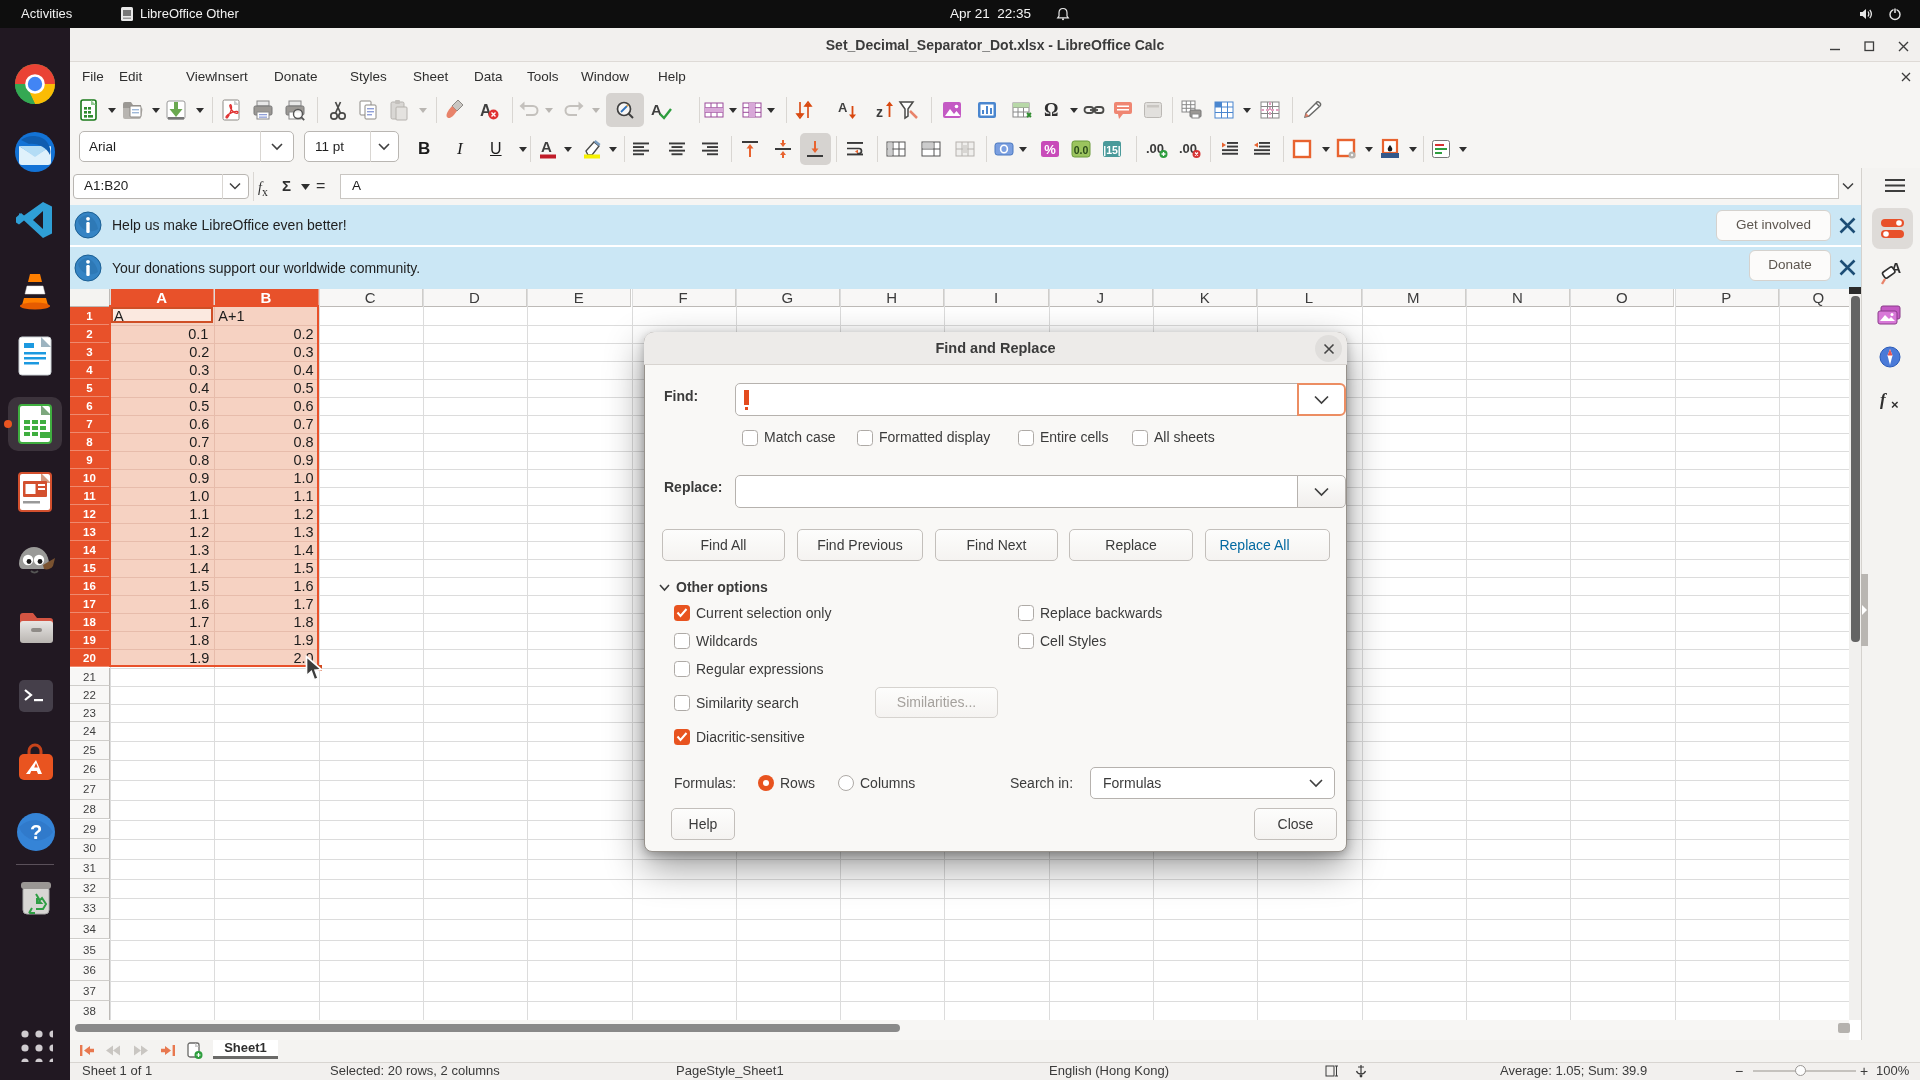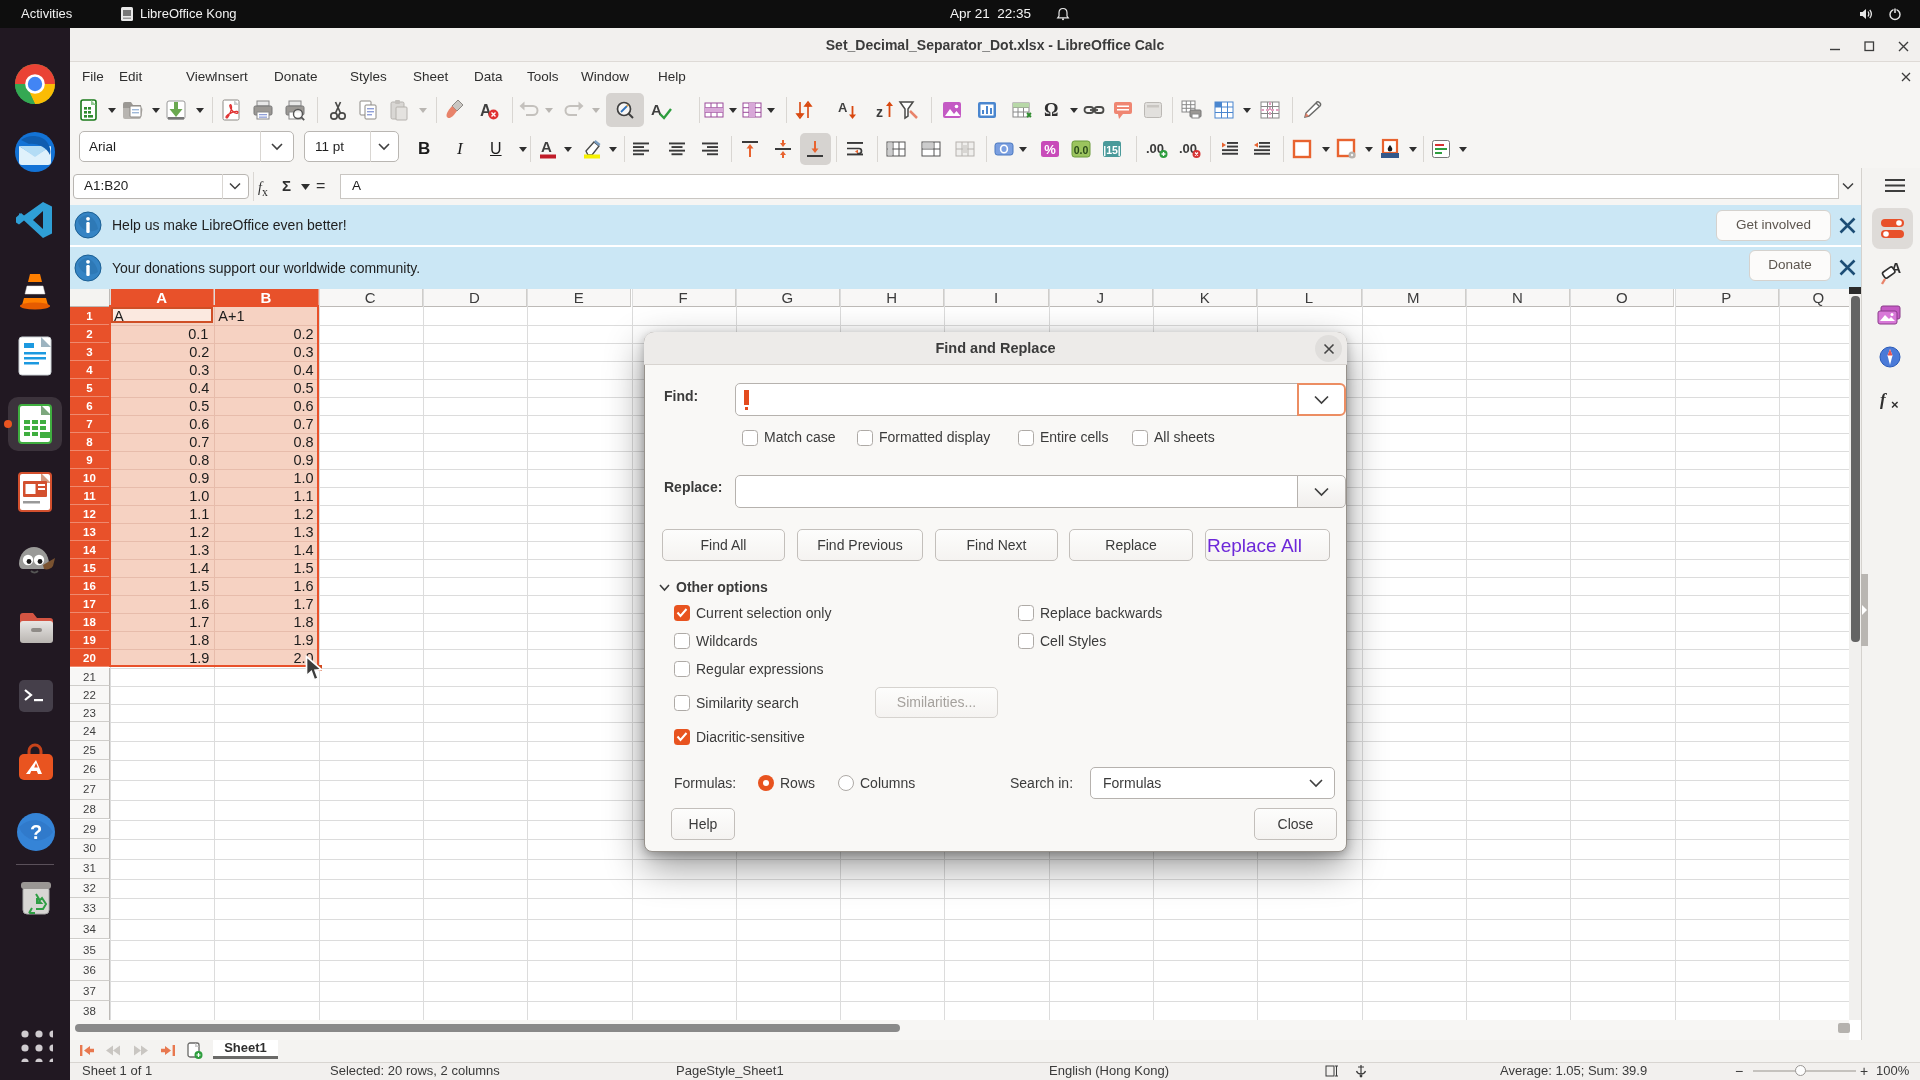--- a/index.html
+++ b/index.html
@@ -8,21 +8,21 @@
 .ch{position:absolute;font-size:15px;text-align:center;border-right:1px solid #cfcdca;border-bottom:1px solid #bdbab7}
 .cv{position:absolute;font-size:14.5px;color:#1c1c1c;text-align:right}
 </style></head><body>
 <div style="position:absolute;left:0px;top:0px;width:1920px;height:28px;background:#0e0e0e;"></div>
 <div style="position:absolute;left:21px;top:4.0px;height:20px;line-height:20px;font-size:13px;color:#f2f2f2;font-weight:400;white-space:nowrap;">Activities</div>
 <svg style="position:absolute;left:120px;top:7px" width="14" height="14" viewBox="0 0 14 14">
     <rect x="1" y="0" width="12" height="14" rx="1.5" fill="#e8e8e8"></rect>
     <rect x="3" y="3" width="8" height="6" fill="#777"></rect>
     <rect x="3" y="10.5" width="8" height="1.5" fill="#999"></rect>
   </svg>
-<div style="position:absolute;left:140px;top:4.0px;height:20px;line-height:20px;font-size:13px;color:#f2f2f2;font-weight:400;white-space:nowrap;">LibreOffice Kong</div>
+<div style="position:absolute;left:140px;top:4.0px;height:20px;line-height:20px;font-size:13px;color:#f2f2f2;font-weight:400;white-space:nowrap;">LibreOffice Other</div>
 <div style="position:absolute;left:950px;top:4.0px;height:20px;line-height:20px;font-size:13.5px;color:#f5f5f5;font-weight:400;white-space:nowrap;">Apr 21&nbsp;&nbsp;22:35</div>
 <svg style="position:absolute;left:1056px;top:7px" width="14" height="14" viewBox="0 0 14 14">
     <path d="M7 1.5c-2.5 0-4 1.8-4 4.2V9l-1.3 1.8h10.6L11 9V5.7c0-2.4-1.5-4.2-4-4.2z" fill="none" stroke="#e6e6e6" stroke-width="1.2"></path>
     <circle cx="7" cy="12.3" r="1" fill="#e6e6e6"></circle>
   </svg>
 <svg style="position:absolute;left:1858px;top:7px" width="15" height="14" viewBox="0 0 15 14">
     <path d="M2 5h2.5L8 2v10L4.5 9H2z" fill="#e6e6e6"></path>
     <path d="M10 4.5a4.5 4.5 0 010 5M11.8 2.8a7 7 0 010 8.4" stroke="#e6e6e6" stroke-width="1.3" fill="none"></path>
   </svg>
 <svg style="position:absolute;left:1888px;top:7px" width="14" height="14" viewBox="0 0 14 14">
@@ -894,21 +894,21 @@
   </svg>
 <div style="position:absolute;left:662px;top:529px;width:123px;height:32px;background:linear-gradient(#fdfdfc,#f5f3f1);border:1px solid #c3bfbb;border-radius:5px;"></div>
 <div style="position:absolute;left:662px;top:534.5px;height:21px;line-height:21px;width:123px;text-align:center;font-size:14px;color:#3b3b3b;font-weight:400;white-space:nowrap;">Find All</div>
 <div style="position:absolute;left:797px;top:529px;width:126px;height:32px;background:linear-gradient(#fdfdfc,#f5f3f1);border:1px solid #c3bfbb;border-radius:5px;"></div>
 <div style="position:absolute;left:797px;top:534.5px;height:21px;line-height:21px;width:126px;text-align:center;font-size:14px;color:#3b3b3b;font-weight:400;white-space:nowrap;">Find Previous</div>
 <div style="position:absolute;left:935px;top:529px;width:123px;height:32px;background:linear-gradient(#fdfdfc,#f5f3f1);border:1px solid #c3bfbb;border-radius:5px;"></div>
 <div style="position:absolute;left:935px;top:534.5px;height:21px;line-height:21px;width:123px;text-align:center;font-size:14px;color:#3b3b3b;font-weight:400;white-space:nowrap;">Find Next</div>
 <div style="position:absolute;left:1069px;top:529px;width:124px;height:32px;background:linear-gradient(#fdfdfc,#f5f3f1);border:1px solid #c3bfbb;border-radius:5px;"></div>
 <div style="position:absolute;left:1069px;top:534.5px;height:21px;line-height:21px;width:124px;text-align:center;font-size:14px;color:#3b3b3b;font-weight:400;white-space:nowrap;">Replace</div>
 <div style="position:absolute;left:1205px;top:529px;width:125px;height:32px;background:linear-gradient(#fdfdfc,#f5f3f1);border:1px solid #c3bfbb;border-radius:5px;"></div>
-<div style="position:absolute;left:1205px;top:534.5px;height:21px;line-height:21px;width:99px;text-align:center;font-size:19px;color:#6d28d9;font-weight:400;white-space:nowrap;">Replace All</div>
+<div style="position:absolute;left:1205px;top:534.5px;height:21px;line-height:21px;width:99px;text-align:center;font-size:14px;color:#0369a1;font-weight:400;white-space:nowrap;">Replace All</div>
 <svg style="position:absolute;left:658px;top:581px" width="13" height="13" viewBox="0 0 13 13">
     <path d="M2 4l4.5 5L11 4" fill="none" stroke="#3d3d3d" stroke-width="1.6"></path>
   </svg>
 <div style="position:absolute;left:676px;top:576.5px;height:21px;line-height:21px;font-size:14px;color:#3b3b3b;font-weight:700;white-space:nowrap;">Other options</div>
 <div style="position:absolute;left:674px;top:605px;width:15.5px;height:15.5px;background:#e8531f;border-radius:3.5px;"></div>
 <svg style="position:absolute;left:676px;top:608px" width="12" height="10" viewBox="0 0 12 10">
     <path d="M1.5 4.5l3 3.5 6-7" fill="none" stroke="#fff" stroke-width="2"></path>
   </svg>
 <div style="position:absolute;left:696px;top:602.5px;height:21px;line-height:21px;font-size:14px;color:#3b3b3b;font-weight:400;white-space:nowrap;">Current selection only</div>
 <div style="position:absolute;left:674px;top:633px;width:15.5px;height:15.5px;background:#fff;border:1px solid #aeaaa6;border-radius:3.5px;"></div>

